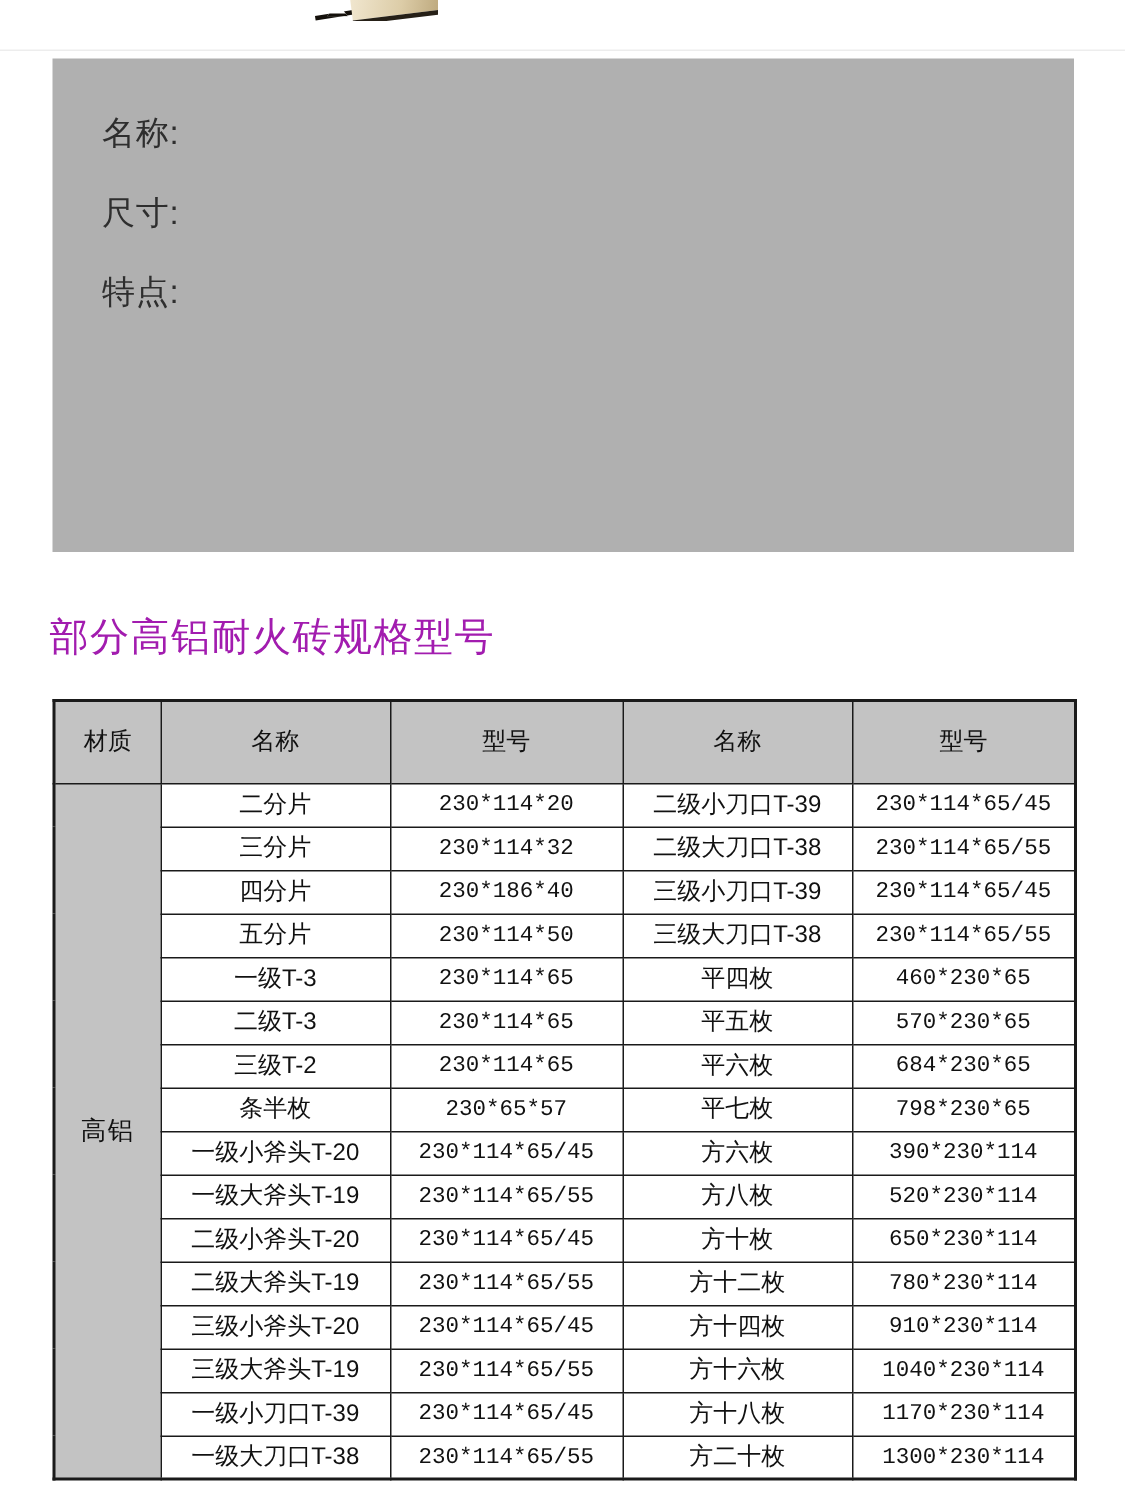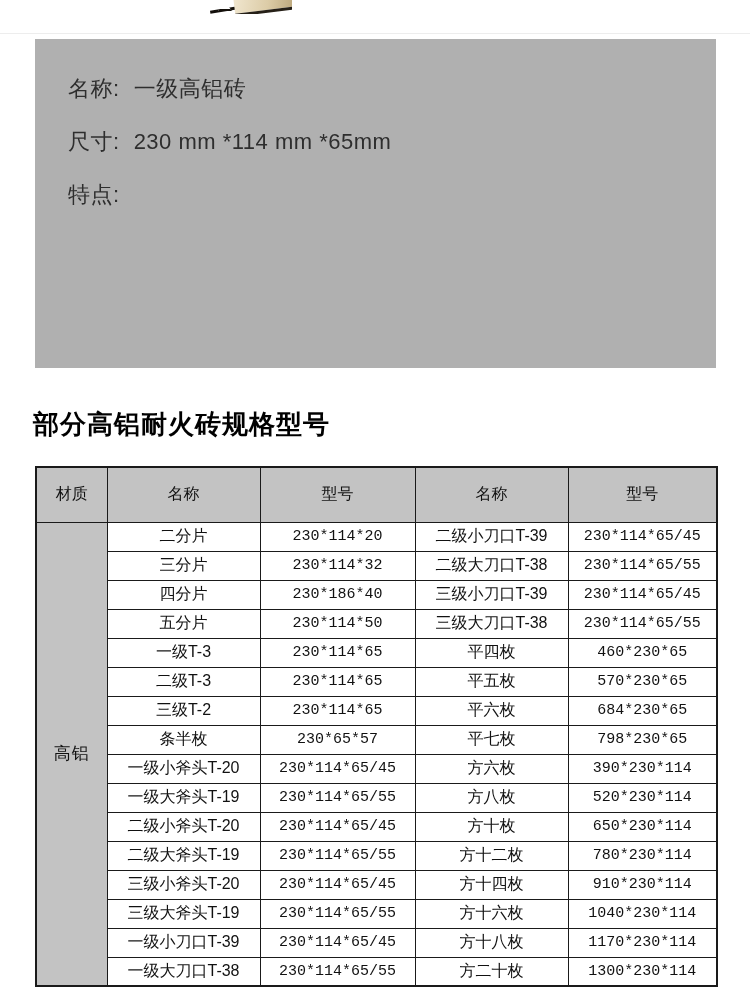--- a/index.html
+++ b/index.html
@@ -24,22 +24,22 @@
   
   .product-card { position:absolute; left:35px; top:39px; width:681px; height:329px;
                   background:#b0b0b0; color:#2e2e2e; padding:32px 22px 0 33px;
                   font-size:22px; letter-spacing:0.5px; }
   .field { display:flex; align-items:flex-start; margin-bottom:17px; line-height:36px; }
   .field-label { white-space:nowrap; margin-right:14px;text-align:right; }
   .field-value { }
   .field-lines div { line-height:36px; }
 
   
-  .section-title { position:absolute; left:33px; top:407px; font-size:26px; font-weight:bold;
-                   color:#000000; letter-spacing:1px; line-height:34px; }
+  .section-title { position:absolute; left:33px; top:407px; font-size:26px; font-weight:normal;
+                   color:#a21caf; letter-spacing:1px; line-height:34px; }
 
   
   .spec-table-wrap { position:absolute; left:35px; top:466px; width:683px; }
   table { border-collapse:collapse; table-layout:fixed; width:681px;
           border:2px solid #1a1a1a; }
   col.c-material { width:71px; }
   col.c-name1    { width:153px; }
   col.c-model1   { width:155px; }
   col.c-name2    { width:153px; }
   col.c-model2   { width:149px; }
@@ -60,25 +60,23 @@
     <div class="pf-line"></div>
     <div class="pf-notch"></div>
     <div class="pf-wedge"></div>
   </div>
 
   <div class="top-divider"></div>
 
   <div class="product-card">
     <div class="field">
       <span class="field-label">名称:</span>
-      <span class="field-value">一级高铝砖</span>
     </div>
     <div class="field">
       <span class="field-label">尺寸:</span>
-      <span class="field-value">230 mm *114 mm *65mm</span>
     </div>
     <div class="field">
       <span class="field-label">特点:</span>
     </div>
   </div>
 
   <div class="section-title">部分高铝耐火砖规格型号</div>
 
   <div class="spec-table-wrap">
     <table>

